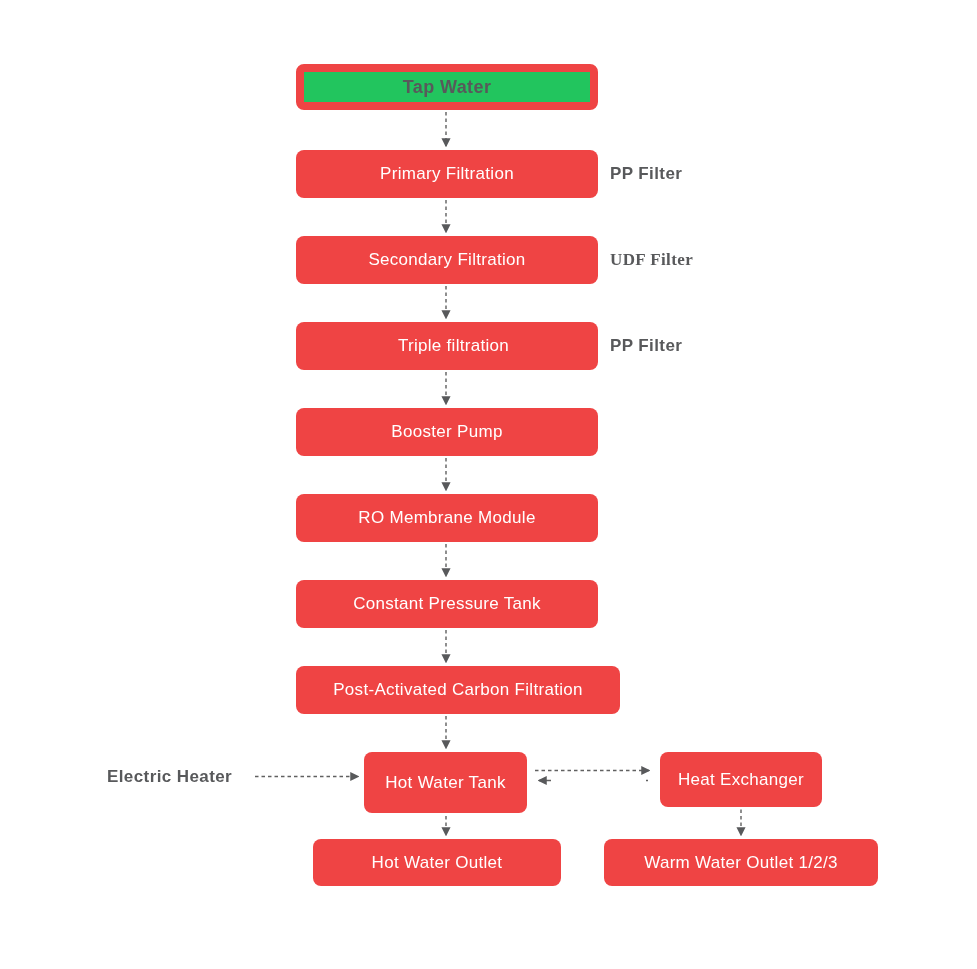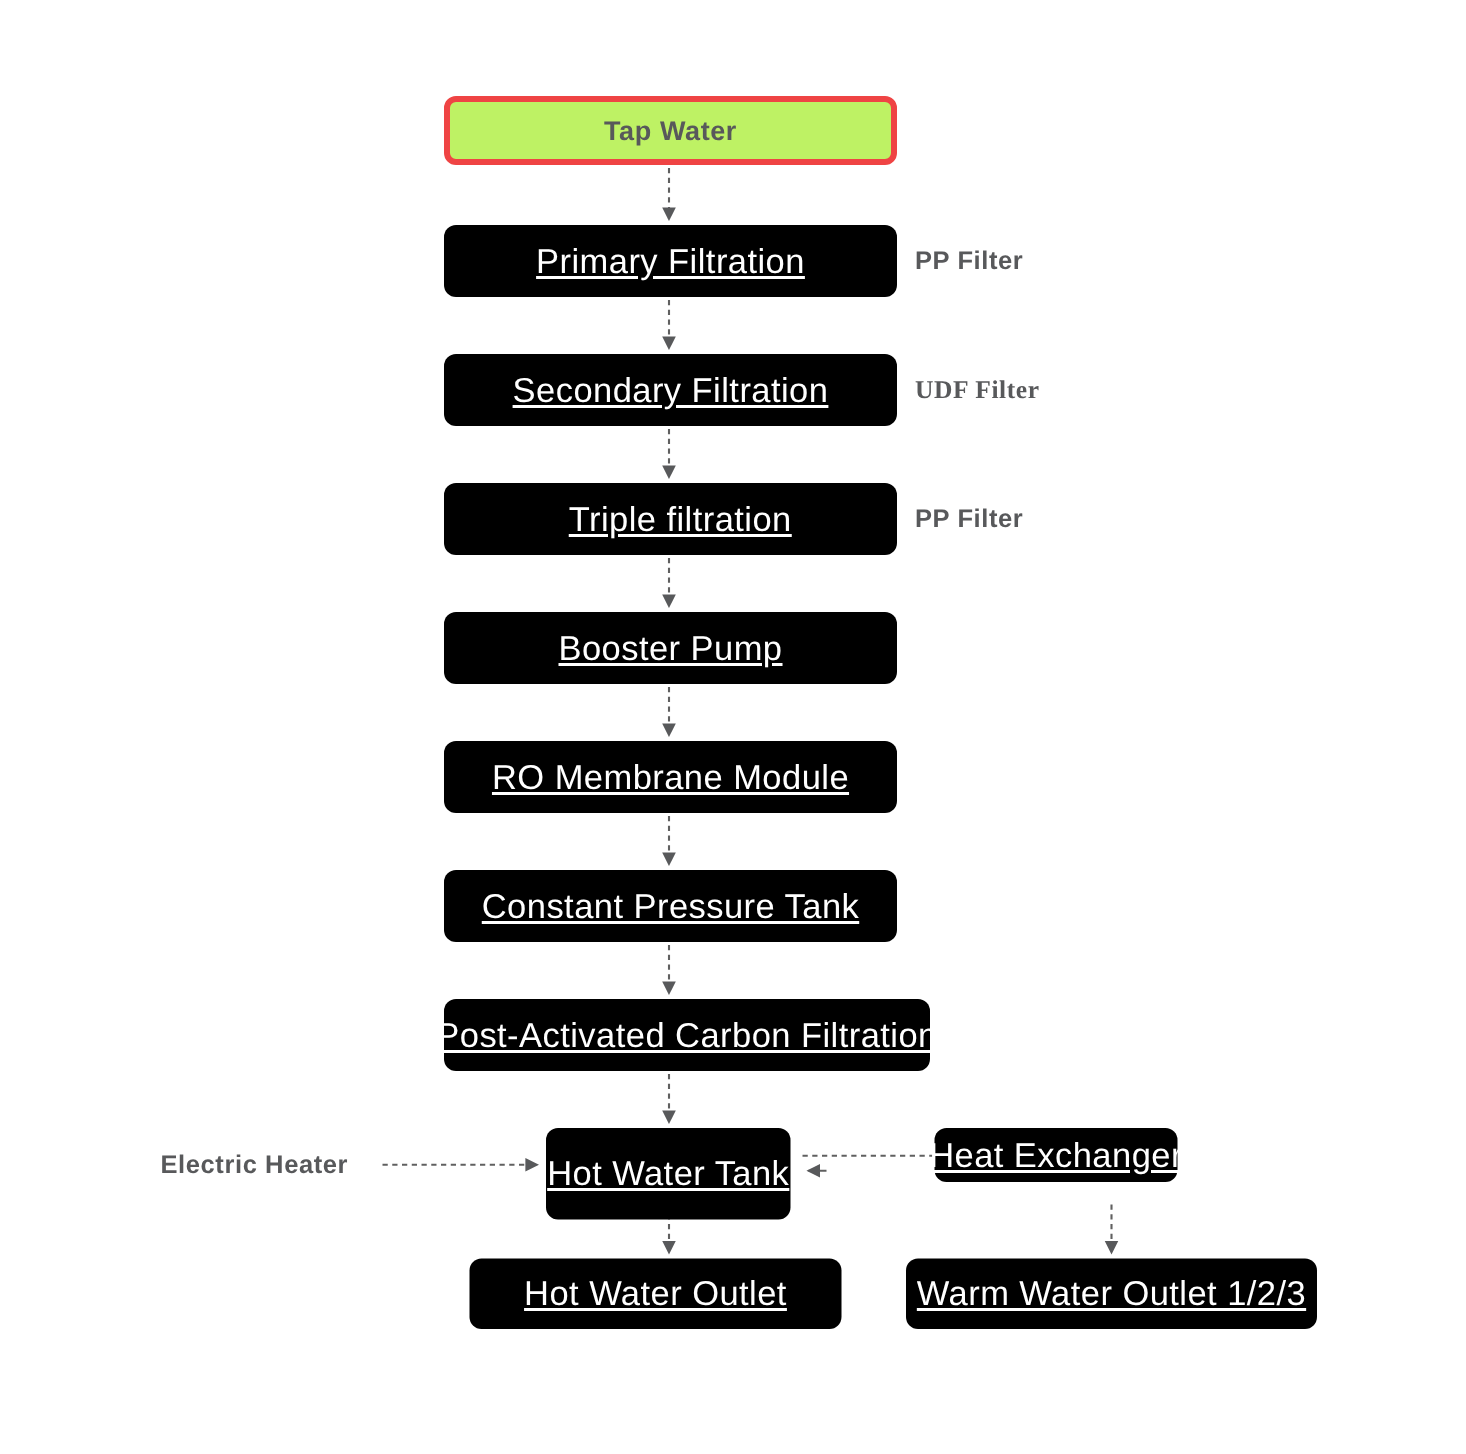--- a/index.html
+++ b/index.html
@@ -13,29 +13,28 @@
   .edges{position:absolute;left:0;top:0;width:977px;height:969px;}
   .node{
     position:absolute;
     display:flex;align-items:center;justify-content:center;
     box-sizing:border-box;
     border-radius:8px;
     text-align:center;
     white-space:nowrap;
   }
   .process{
-    background:#000000;
+    background:#ef4444;
     color:#ffffff;
-    font-size:23px;
+    font-size:17px;
     letter-spacing:0.3px;
-    text-decoration:underline;
   }
   .start{
-    background:#bef264;
-    border:4px solid #ef4444;
+    background:#22c55e;
+    border:8px solid #ef4444;
     color:#58595b;
     font-weight:bold;
     font-size:18px;
     letter-spacing:0.4px;
     text-align:right;
   }
   .side-label{
     position:absolute;
     color:#58595b;
     font-weight:bold;
@@ -85,21 +84,21 @@
   <div class="node process" style="left:296px;top:408px;width:302px;height:48px;">Booster Pump</div>
 
   <div class="node process" style="left:296px;top:494px;width:302px;height:48px;">RO Membrane Module</div>
 
   <div class="node process" style="left:296px;top:580px;width:302px;height:48px;">Constant Pressure Tank</div>
 
   <div class="node process" style="left:296px;top:666px;width:324px;height:48px;">Post-Activated Carbon Filtration</div>
 
   <div class="node process" style="left:364px;top:752px;width:163px;height:61px;">Hot Water Tank</div>
 
-  <div class="node process" style="left:623px;top:752px;width:162px;height:36px;">Heat Exchanger</div>
+  <div class="node process" style="left:660px;top:752px;width:162px;height:55px;">Heat Exchanger</div>
 
   <div class="node process" style="left:313px;top:839px;width:248px;height:47px;">Hot Water Outlet</div>
 
   <div class="node process" style="left:604px;top:839px;width:274px;height:47px;">Warm Water Outlet 1/2/3</div>
 
   <div class="side-label" style="left:610px;top:164px;">PP Filter</div>
 
   <div class="side-label" style="left:610px;top:250px;font-family:Liberation Serif, serif;">UDF Filter</div>
 
   <div class="side-label" style="left:610px;top:336px;">PP Filter</div>

